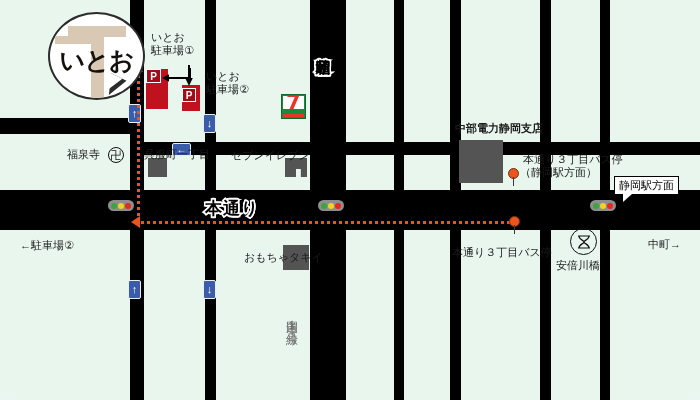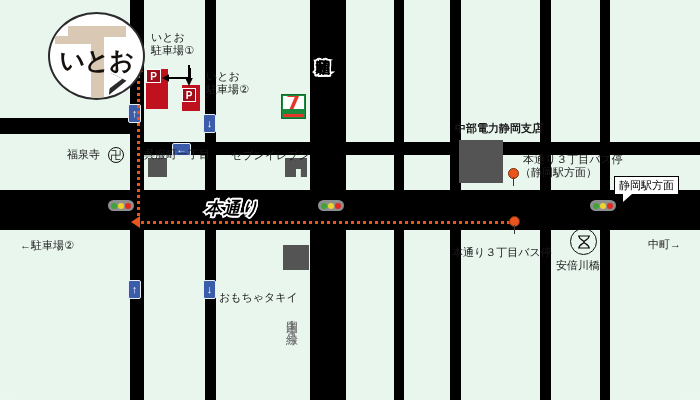--- a/index.html
+++ b/index.html
@@ -335,34 +335,34 @@
   </div>
 
   <div class="lbl" style="left:151px;top:31px;">いとお
 駐車場①</div>
   <div class="lbl" style="left:206px;top:70px;">いとお
 駐車場②</div>
 
   <div class="lbl" style="left:231px;top:121px;margin-top:28px;">セブンイレブン</div>
   <div class="lbl" style="left:144px;top:148px;">呉服町一丁目</div>
   <div class="lbl" style="left:67px;top:148px;">福泉寺</div>
-  <div class="lbl" style="left:219px;top:251px;margin-top:40px;">おもちゃタキイ</div>
+  <div class="lbl" style="left:244px;top:251px;">おもちゃタキイ</div>
   <div class="lbl" style="left:455px;top:122px;font-weight:bold;">中部電力静岡支店</div>
   <div class="lbl" style="left:556px;top:259px;">安倍川橋</div>
 
   <div class="lbl" style="left:523px;top:153px;">本通り３丁目バス停</div>
   <div class="lbl" style="left:520px;top:166px;">（静岡駅方面）</div>
   <div class="lbl" style="left:452px;top:246px;">本通り３丁目バス停</div>
 
   <div class="lbl" style="left:20px;top:239px;">←駐車場②</div>
   <div class="lbl" style="left:648px;top:238px;">中町→</div>
 
   <div class="lbl gray vert" style="left:285px;top:312px;font-size:12px;">国道１号線↓</div>
 
-  <div class="onroad" style="left:205px;top:197px;font-style:italic;">本通り</div>
+  <div class="onroad" style="left:205px;top:197px;">本通り</div>
   <div class="onroad v" style="left:313px;top:48px;">昭和通り</div>
 
   <div class="callout" style="left:614px;top:176px;">
     <span>静岡駅方面</span>
     <span class="tailb"></span>
     <span class="tailw"></span>
   </div>
 
 </div>
 

